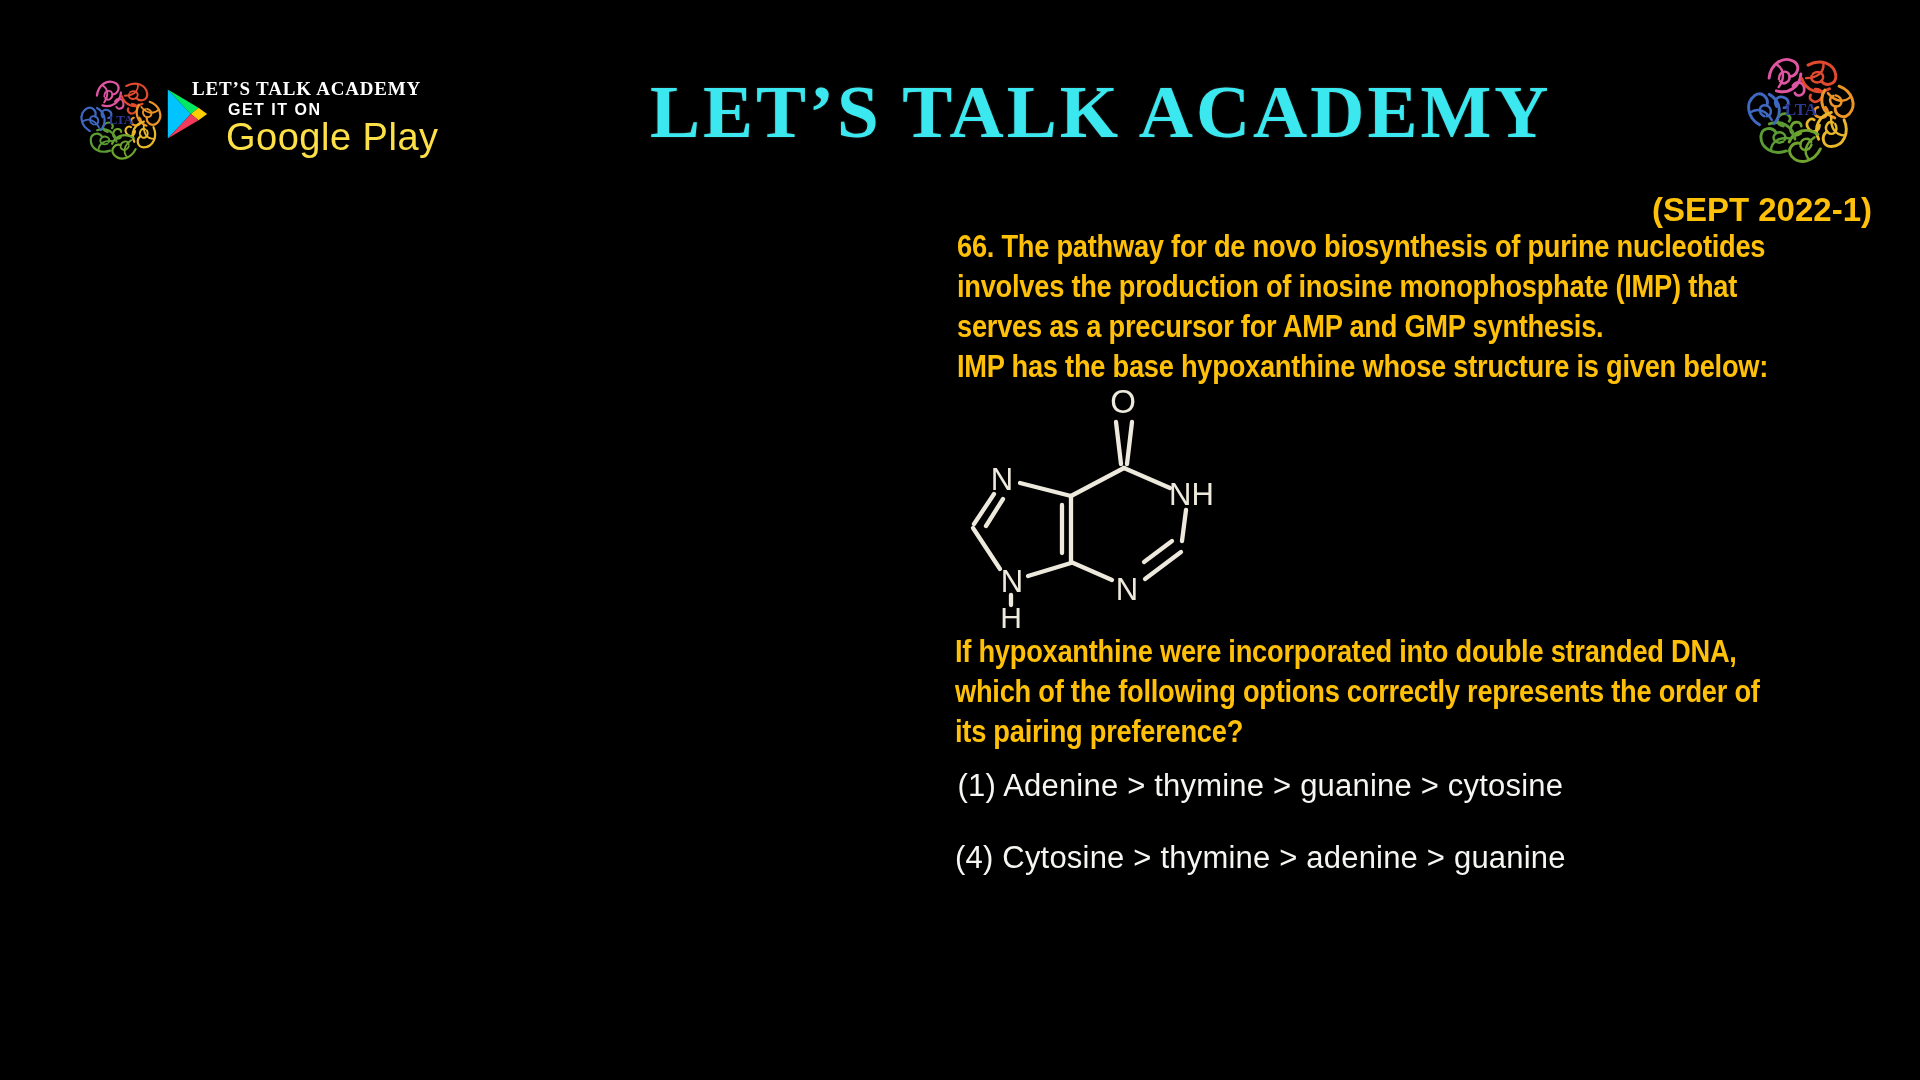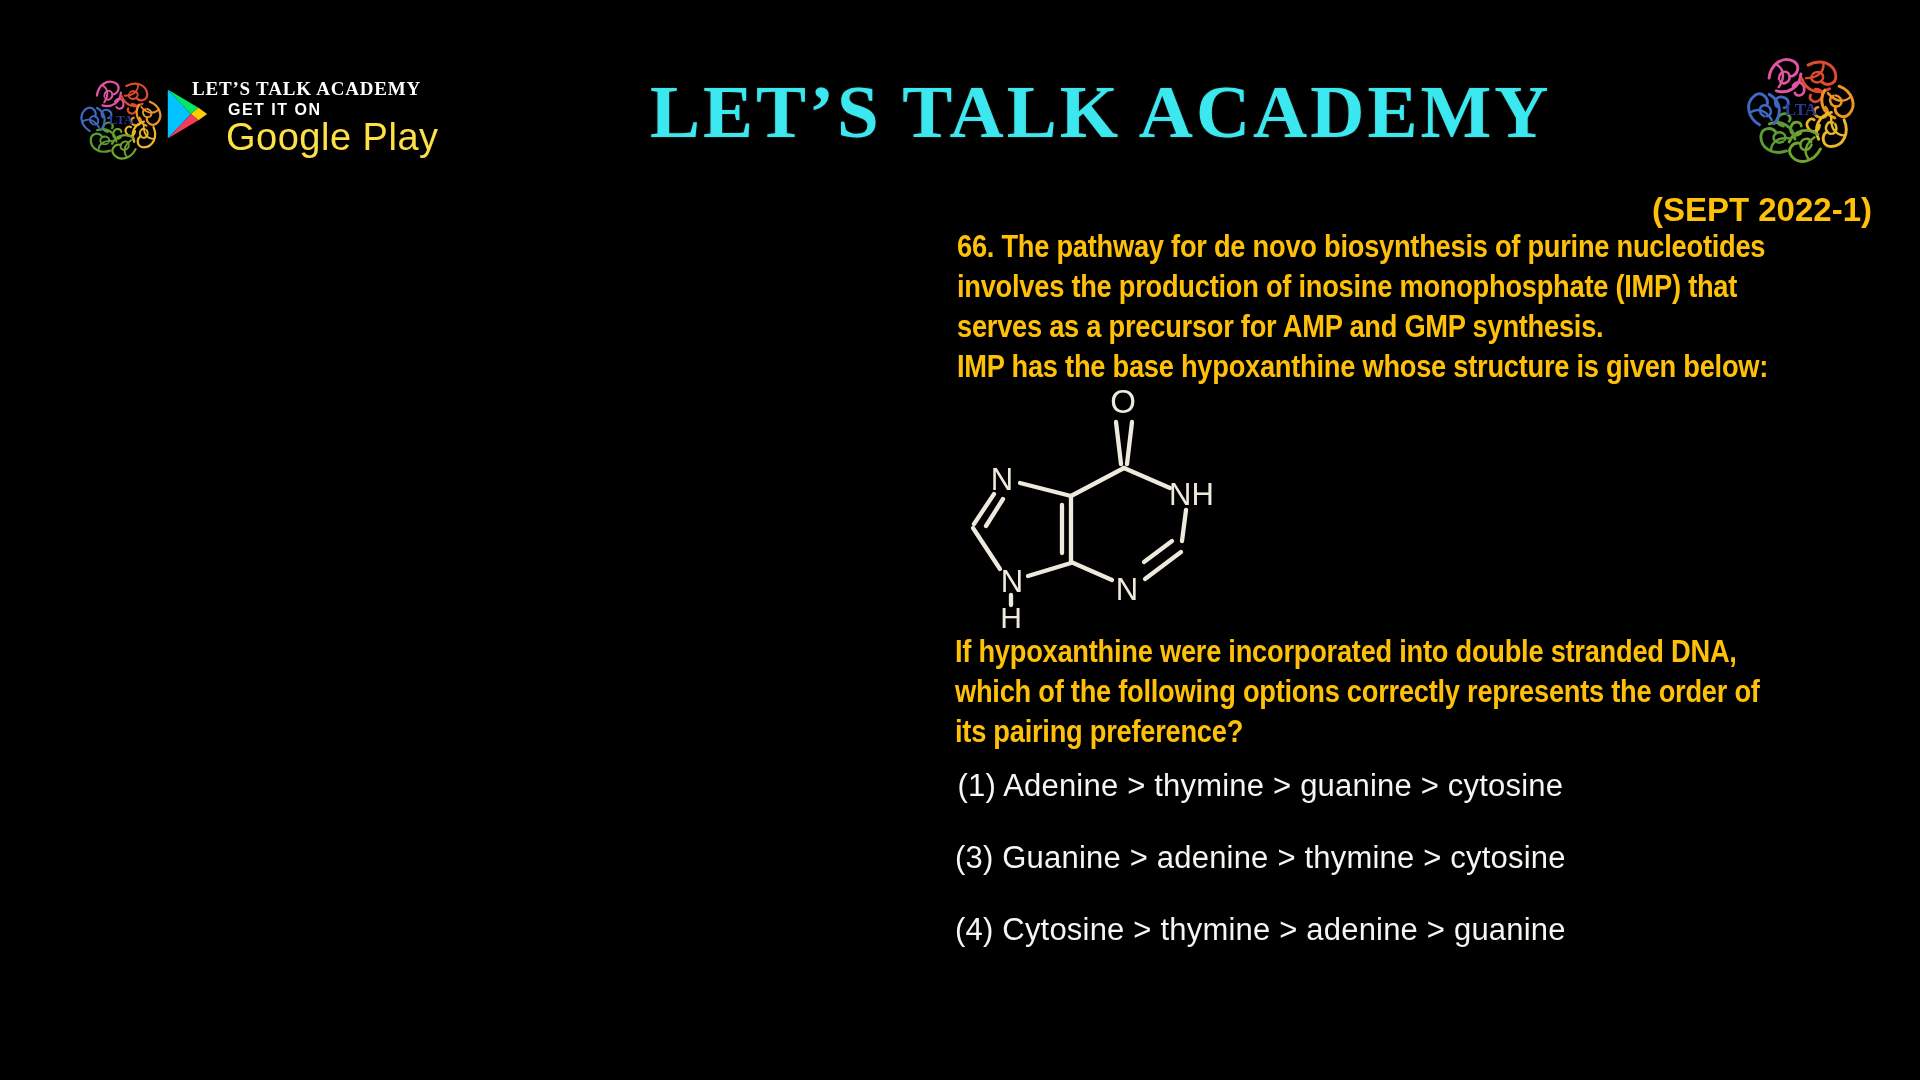--- a/index.html
+++ b/index.html
@@ -169,17 +169,16 @@
   </svg>
 
   <div class="q-block q-block-2">
     <div>If hypoxanthine were incorporated into double stranded DNA,</div>
     <div>which of the following options correctly represents the order of</div>
     <div>its pairing preference?</div>
   </div>
 
   <div class="options">
     <div class="option">(1) Adenine &gt; thymine &gt; guanine &gt; cytosine</div>
-    <div class="option">(3) Guanine &gt; adenine &gt; thymine &gt; cytosine</div>
     <div class="option">(4) Cytosine &gt; thymine &gt; adenine &gt; guanine</div>
   </div>
 
 </div>
 
 </body></html>

